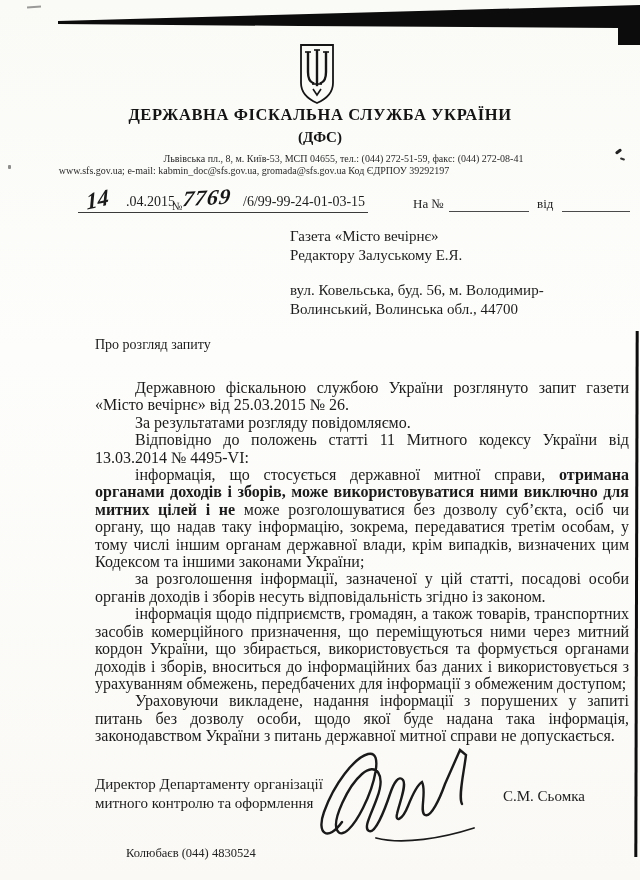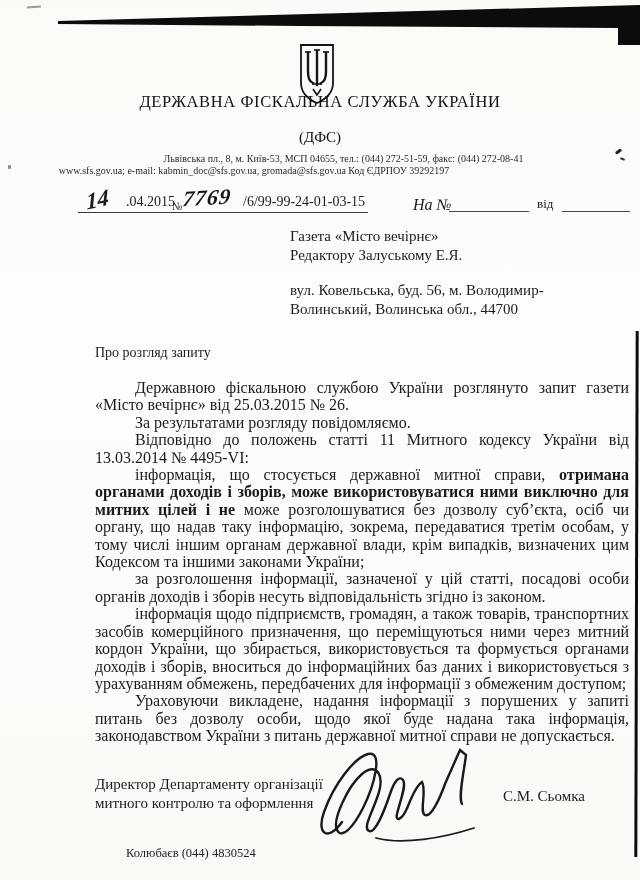--- a/index.html
+++ b/index.html
@@ -13,47 +13,47 @@
   
   .scan-top-bar { position:absolute; left:0; top:0; width:640px; height:50px; }
   .scan-right-line { position:absolute; left:635px; top:331px; width:3px; height:526px; background:#0d0d0d; transform:rotate(0.15deg); }
   .scan-corner-dash { position:absolute; left:27px; top:6px; width:14px; height:2px; background:#9a9a98; transform:rotate(-4deg); }
   .scan-speck-left { position:absolute; left:8px; top:165px; width:3px; height:4px; background:#8d8d8b; border-radius:1px; }
   .ink-mark-1 { position:absolute; left:615px; top:150px; width:7px; height:3px; background:#222; transform:rotate(-35deg); border-radius:2px; }
   .ink-mark-2 { position:absolute; left:620px; top:158px; width:5px; height:2px; background:#333; transform:rotate(20deg); border-radius:2px; }
 
   
   .emblem { position:absolute; left:297px; top:43px; }
-  .org-name { position:absolute; left:0; top:92px; width:640px; text-align:center;
-              font-weight:normal; font-size:16.5px; letter-spacing:0.6px; color:#141414; }
+  .org-name { position:absolute; left:0; top:105px; width:640px; text-align:center;
+              font-weight:bold; font-size:16.5px; letter-spacing:0.6px; color:#141414; }
   .org-abbr { position:absolute; left:0; top:129px; width:640px; text-align:center;
-              font-weight:normal; font-size:15px; color:#141414; }
+              font-weight:bold; font-size:15px; color:#141414; }
   .addr1 { position:absolute; left:0; top:153px; width:640px; text-align:center; font-size:10px; color:#2a2a2a;padding-left:47px; }
   .addr2 { position:absolute; left:0; top:165px; width:508px; text-align:center; font-size:10px; color:#2a2a2a; }
 
   
   .ref-day { position:absolute; left:86px; top:187px; font-size:23px; font-style:italic; font-weight:bold;
              transform:rotate(-12deg) skewX(-8deg); color:#1a1a1a; }
   .ref-date-rest { position:absolute; left:126px; top:194px; font-size:14px; }
   .ref-no-sign { position:absolute; left:172px; top:200px; font-size:11px; }
   .ref-no-hand { position:absolute; left:183px; top:185px; font-size:22px; font-style:italic; font-weight:bold;
                  transform:skewX(-10deg) rotate(-3deg); letter-spacing:1px; color:#161616; }
   .ref-no-rest { position:absolute; left:243px; top:194px; font-size:14px;font-family:Liberation Serif, serif; }
   .ref-underline-left { position:absolute; left:78px; top:212px; width:290px; border-bottom:1.5px solid #3a3a3a; }
-  .ref-reply-label { position:absolute; left:413px; top:196px; font-size:16px;font-style:italic; }
+  .ref-reply-label { position:absolute; left:413px; top:196px; font-size:13px; }
   .ref-reply-line1 { position:absolute; left:449px; top:211px; width:80px; border-bottom:1px solid #4a4a4a; }
   .ref-from-label { position:absolute; left:537px; top:196px; font-size:13px; }
   .ref-reply-line2 { position:absolute; left:562px; top:211px; width:68px; border-bottom:1px solid #4a4a4a; }
 
   
   .addressee { position:absolute; left:290px; top:227px; width:320px; font-size:15px; line-height:18.5px; }
   .addressee .gap { height:17px; }
 
   
-  .subject { position:absolute; left:95px; top:337px; font-size:14px;margin-top:8px; }
+  .subject { position:absolute; left:95px; top:337px; font-size:14px; }
 
   
   .body-text { position:absolute; left:95px; top:379px; width:534px; font-size:16px;
                line-height:17.4px; text-align:justify; color:#1b1b1b; }
   .body-text p { text-indent:40px; margin:0; }
   .bold-seg { font-weight:bold; }
 
   
   .sig-position { position:absolute; left:95px; top:775px; font-size:15px; line-height:19px; }
   .sig-scribble { position:absolute; left:308px; top:742px; }

